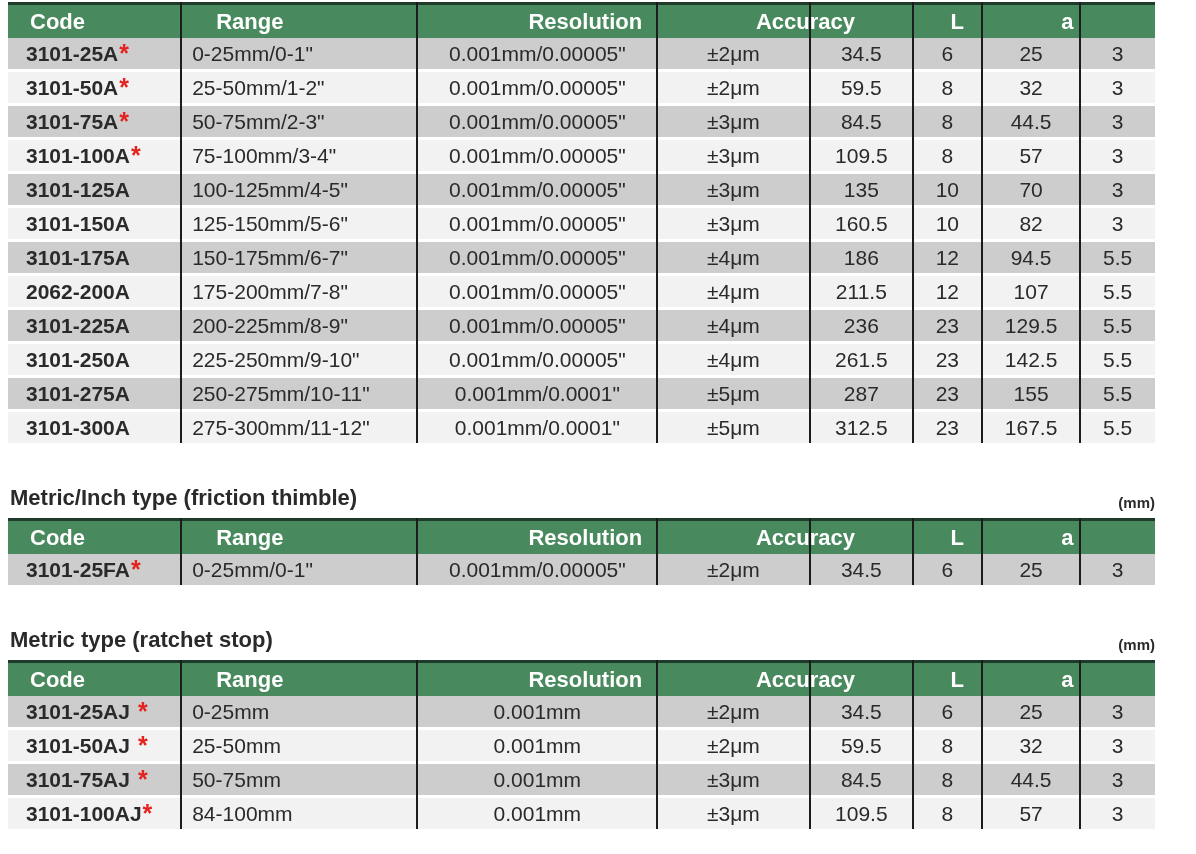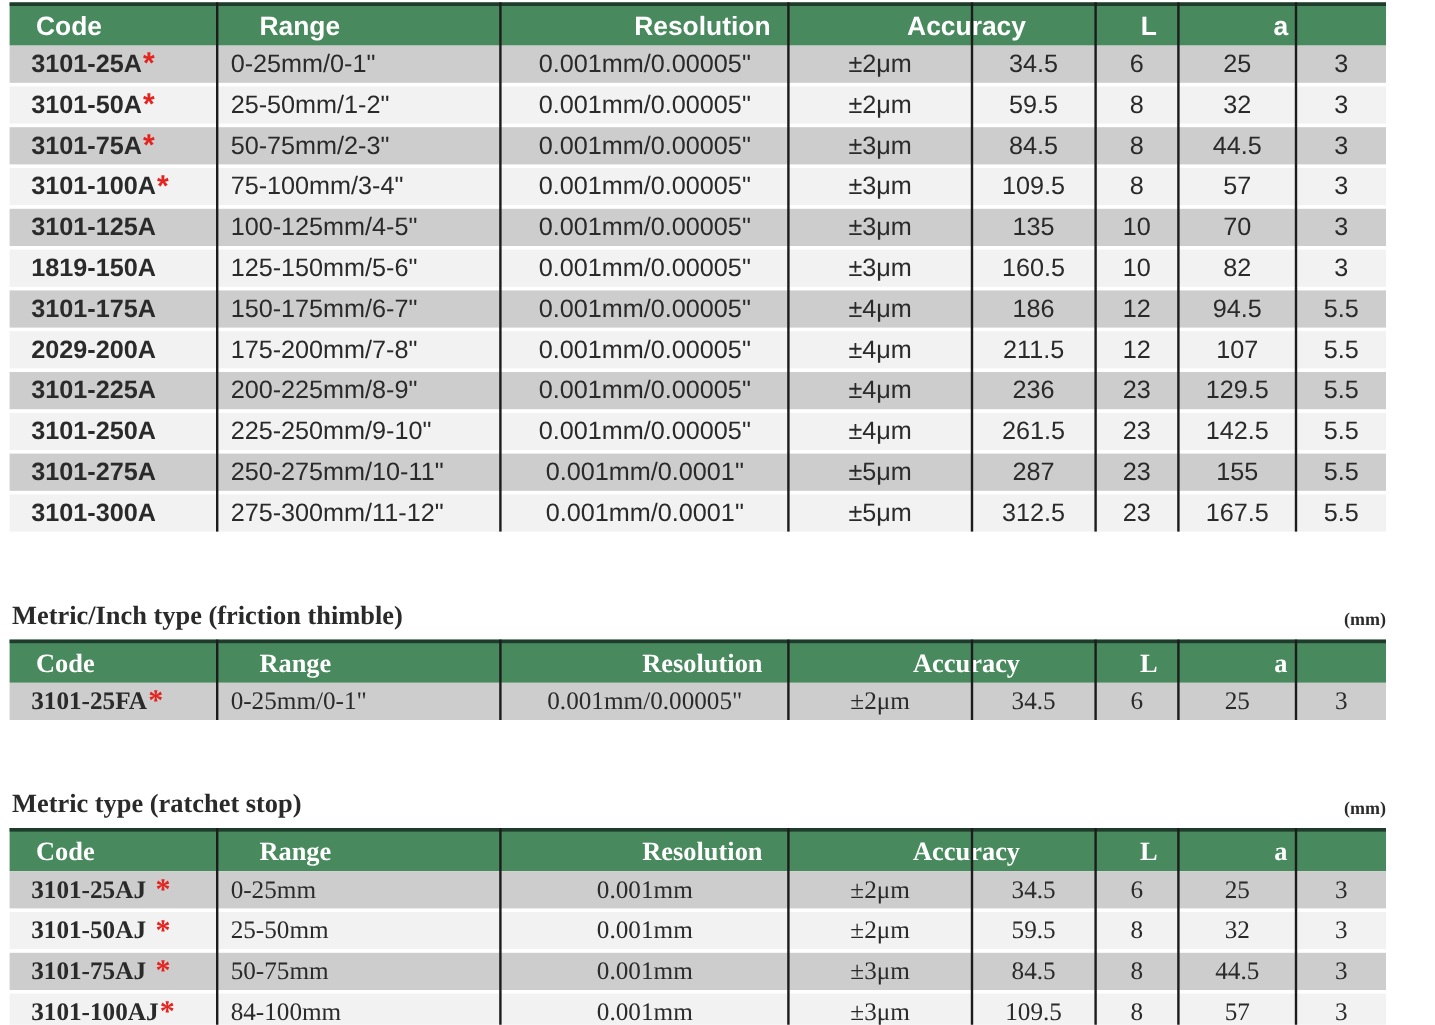--- a/index.html
+++ b/index.html
@@ -3,21 +3,21 @@
 <meta charset="utf-8">
 <style>
   html,body{margin:0;padding:0;background:#fff;}
   body{
     width:1196px;height:854px;overflow:hidden;
     font-family:"Liberation Sans","DejaVu Sans",sans-serif;
     -webkit-font-smoothing:antialiased;
   }
   .catalog{padding:2px 41px 0 8px;}
   .sec{margin:0;}
-  .sec + .sec{margin-top:57px;font-family:Liberation Serif, serif;}
+  .sec + .sec{margin-top:42px;}
 
   .titlebar{
     display:flex;justify-content:space-between;align-items:flex-end;
     margin:0 0 7px 2px;
   }
   .sec-title{
     margin:0;font-size:22px;font-weight:bold;color:var(--text-dark);
     letter-spacing:0;
   }
   .unit{font-size:15px;font-weight:bold;color:var(--text-dark);}
@@ -135,21 +135,21 @@
           <div class="cell c1">100-125mm/4-5"</div>
           <div class="cell c2">0.001mm/0.00005"</div>
           <div class="cell c3">±3μm</div>
           <div class="cell c4">135</div>
           <div class="cell c5">10</div>
           <div class="cell c6">70</div>
           <div class="cell c7">3</div>
         </div>
         <div class="row body alt">
           <div class="cell c0">
-            <span class="code">1819-150A</span>
+            <span class="code">3101-150A</span>
           </div>
           <div class="cell c1">125-150mm/5-6"</div>
           <div class="cell c2">0.001mm/0.00005"</div>
           <div class="cell c3">±3μm</div>
           <div class="cell c4">160.5</div>
           <div class="cell c5">10</div>
           <div class="cell c6">82</div>
           <div class="cell c7">3</div>
         </div>
         <div class="row body">
@@ -159,21 +159,21 @@
           <div class="cell c1">150-175mm/6-7"</div>
           <div class="cell c2">0.001mm/0.00005"</div>
           <div class="cell c3">±4μm</div>
           <div class="cell c4">186</div>
           <div class="cell c5">12</div>
           <div class="cell c6">94.5</div>
           <div class="cell c7">5.5</div>
         </div>
         <div class="row body alt">
           <div class="cell c0">
-            <span class="code">2029-200A</span>
+            <span class="code">2062-200A</span>
           </div>
           <div class="cell c1">175-200mm/7-8"</div>
           <div class="cell c2">0.001mm/0.00005"</div>
           <div class="cell c3">±4μm</div>
           <div class="cell c4">211.5</div>
           <div class="cell c5">12</div>
           <div class="cell c6">107</div>
           <div class="cell c7">5.5</div>
         </div>
         <div class="row body">

